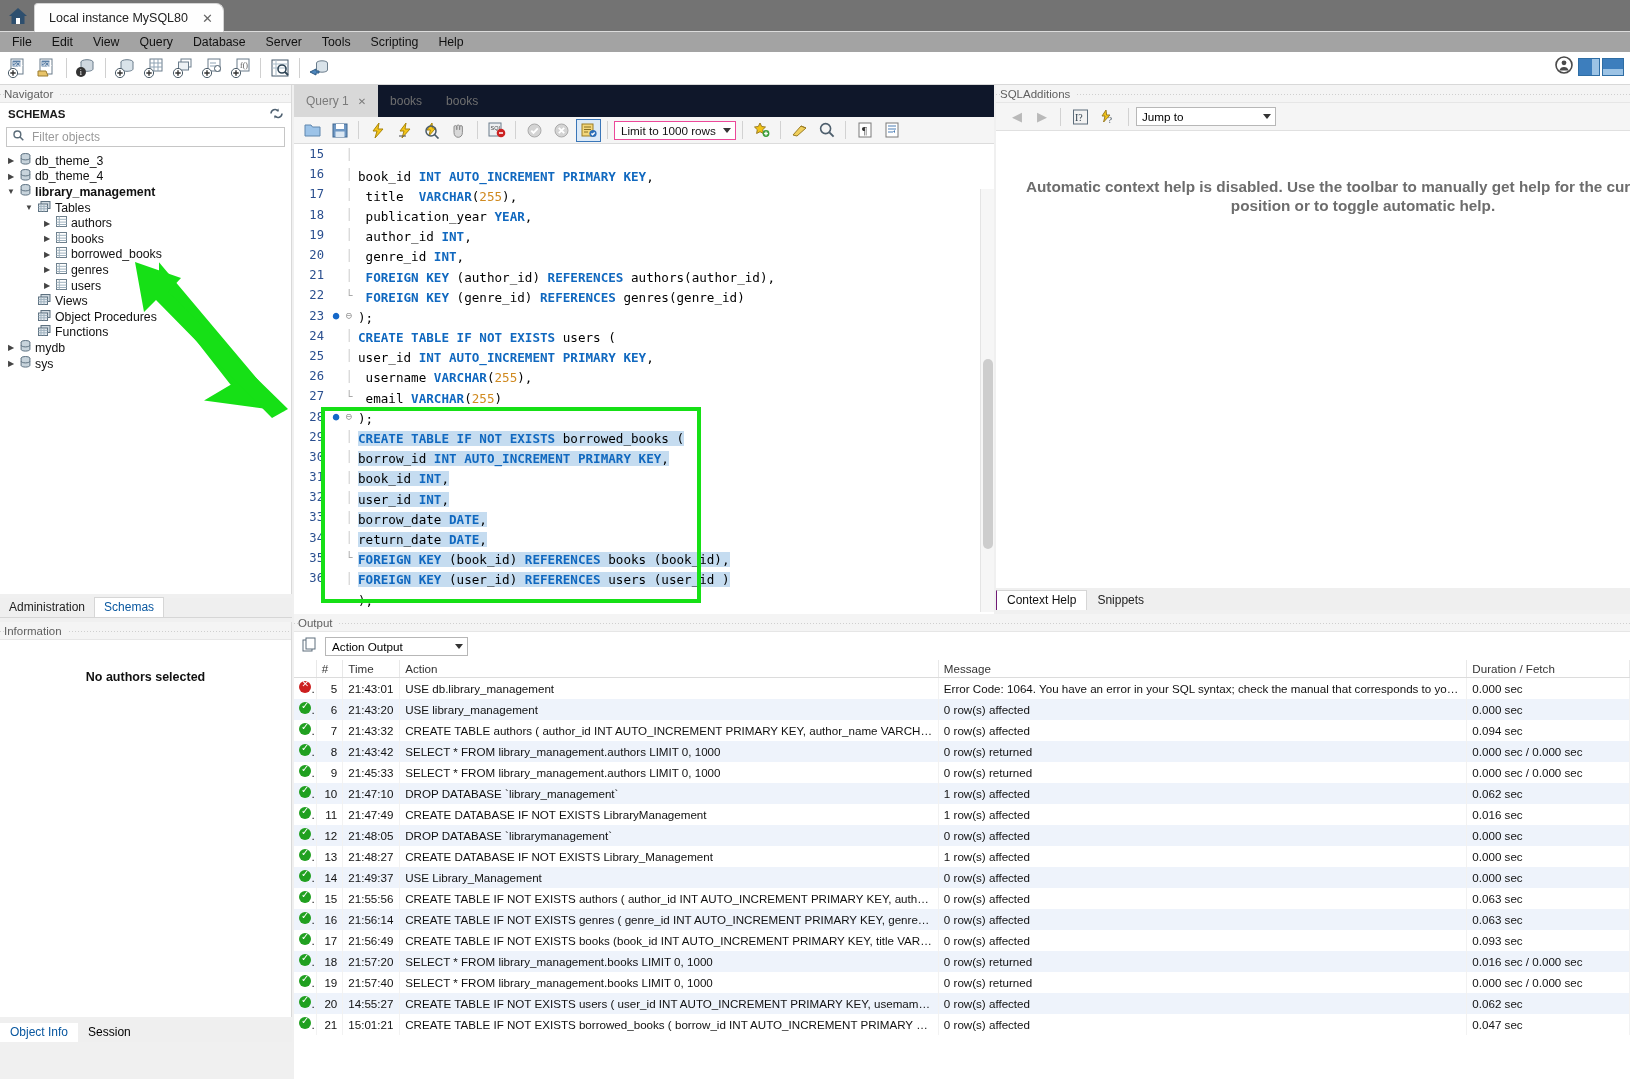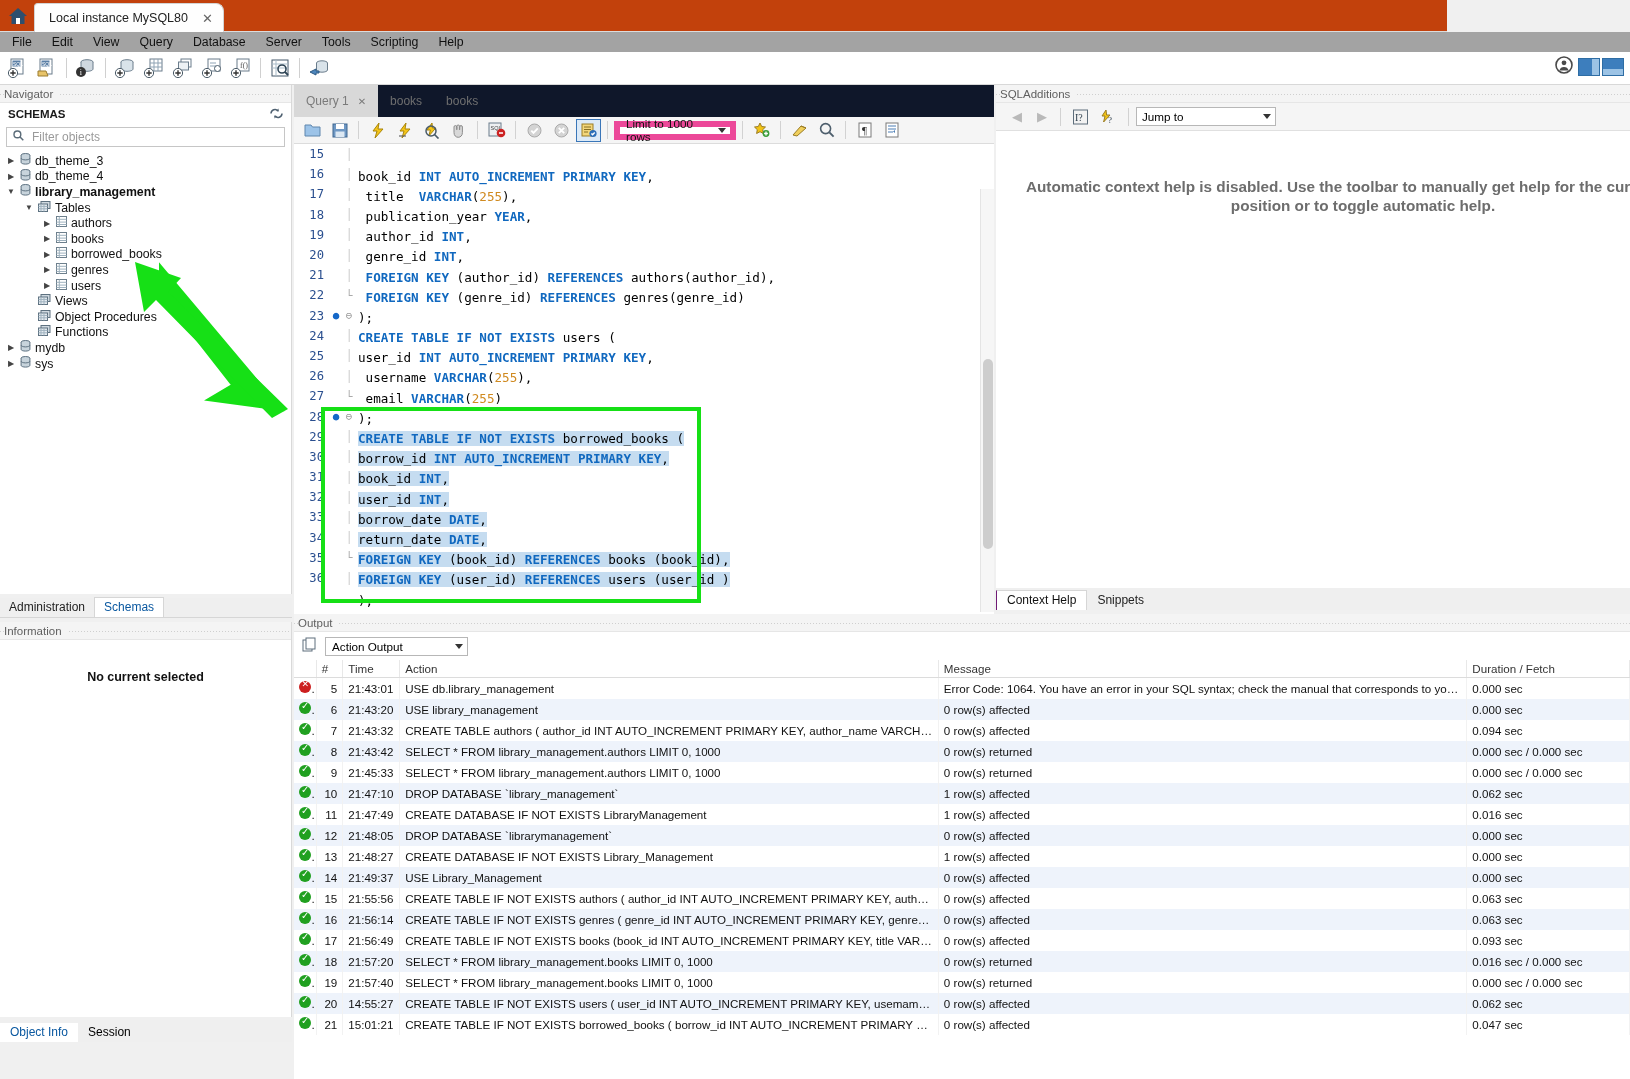--- a/index.html
+++ b/index.html
@@ -9,22 +9,22 @@
     overflow: hidden;
     background: #ffffff;
     font-family: "Liberation Sans", sans-serif;
     font-size: 12px;
     color: #000;
   }
   .app { position: relative; width: 1630px; height: 1079px; background: #f0f0f0; }
 
   
   .titlebar {
-    position: absolute; left: 0; top: 0; width: 1447px; height: 32px;
-    background: #c2410c; border-bottom: 1px solid #dcdcdc;
+    position: absolute; left: 0; top: 0; width: 1630px; height: 32px;
+    background: #737373; border-bottom: 1px solid #dcdcdc;
   }
   .home-btn {
     position: absolute; left: 4px; top: 3px; width: 28px; height: 26px;
     display: flex; align-items: center; justify-content: center;
   }
   .tab-main {
     position: absolute; left: 34px; top: 3px; height: 29px;
     background: #fefefe; border: 1px solid #d4d4d4; border-bottom: none;
     border-radius: 4px 8px 0 0;
     padding: 0 10px 0 14px;
@@ -115,21 +115,21 @@
   .ed-tab { display:flex; align-items:center; gap: 9px; padding: 0 12px; color: #6f6f6f; }
   .ed-tab.active { background: #d8d8d8; color: #7a7a7a; }
   .ed-toolbar {
     height: 27px; background: #f5f5f5; border-bottom: 1px solid #dcdcdc;
     display: flex; align-items: center; gap: 2px; padding-left: 6px;
   }
   .et-ico { width: 25px; height: 23px; display:flex; align-items:center; justify-content:center; }
   .et-ico.sel { border: 1px solid #3a76b8; background: #dceaf7; }
   .et-sep { width:1px; height:18px; background:#d2d2d2; margin:0 4px; }
   .limit-sel {
-    width: 122px; height: 19px; border: 6px solid #ec4899; background: #fff;
+    width: 122px; height: 19px; border: 1px solid #ec4899; background: #fff;
     display: flex; align-items: center; justify-content: space-between;
     padding: 0 4px 0 6px; font-size: 11.7px; color: #111;
   }
   .caret-d { width:0;height:0;border-left:4px solid transparent;border-right:4px solid transparent;border-top:5px solid #333; }
 
   .code {
     position: relative; height: 484px; background: #fff; overflow: hidden;
     font-family: "DejaVu Sans Mono", monospace; font-size: 12.6px;
   }
   .ln-row { height: 20.2px; display: flex; align-items: center; white-space: pre; }
@@ -485,21 +485,21 @@
 
   <div class="nav-tabs" id="nav-tabs">
       <div class="nav-tab">Administration</div>
       <div class="nav-tab active">Schemas</div>
     </div>
 
   <div class="information">
     <div class="pane-cap">
       <span>Information</span>
     </div>
-    <div class="noobj">No current selected</div>
+    <div class="noobj">No authors selected</div>
   </div>
 
   <div class="bottom-tabs" id="bottom-tabs">
       <div class="bt active">Object Info</div>
       <div class="bt">Session</div>
     </div>
 
   <div class="editor-wrap">
     <div class="ed-tabs" id="ed-tabs">
         <div class="ed-tab active">

